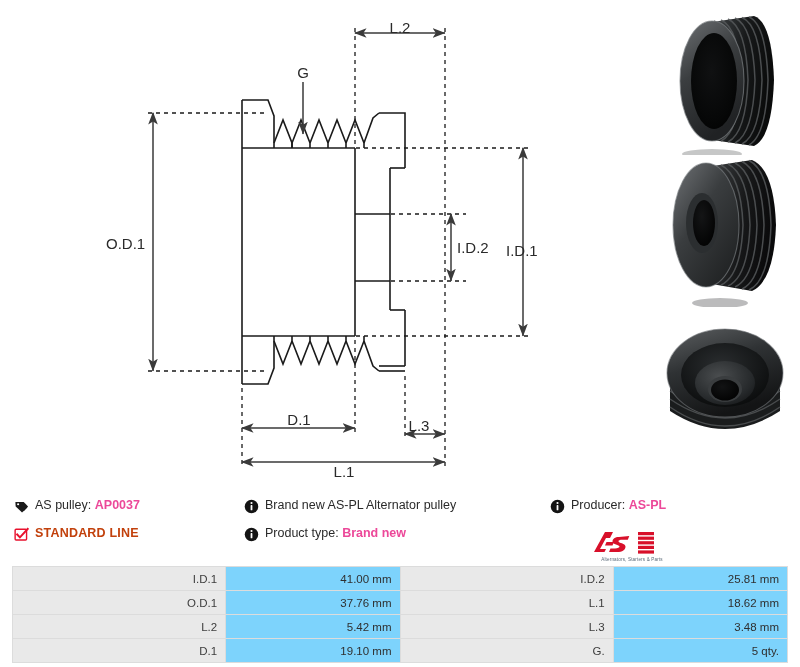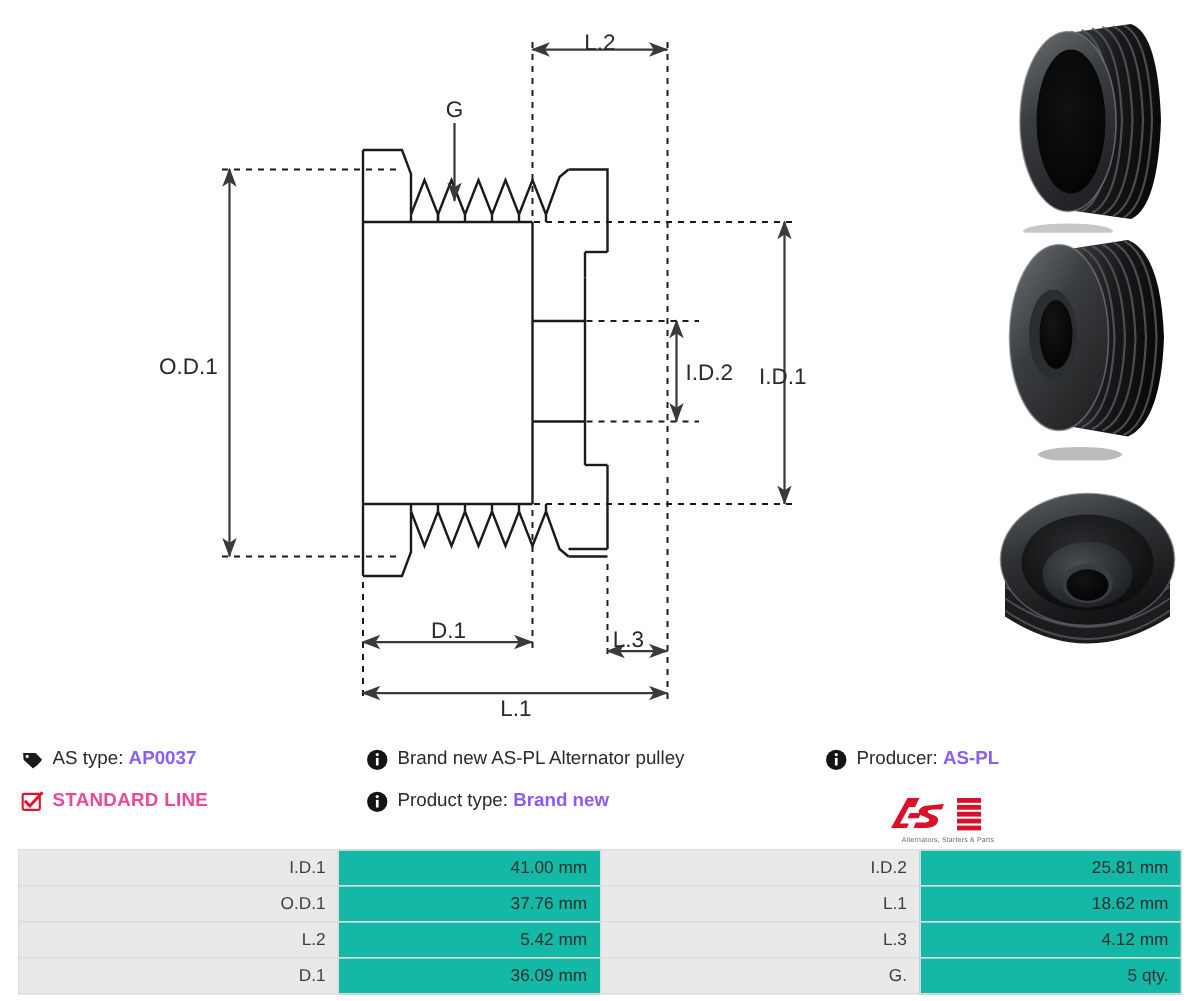--- a/index.html
+++ b/index.html
@@ -76,24 +76,24 @@
   .info-line .ico {
     flex: 0 0 auto;
     width: 15px;
     height: 15px;
     margin-right: 6px;
     position: relative;
     top: 1px;
   }
   .info-line .ico svg { display: block; }
   .info-line .txt { white-space: nowrap; }
-  .info-line .txt b { font-weight: bold; color: #8b5cf6; margin-top: 44px; }
+  .info-line .txt b { font-weight: bold; color: #ec4899; margin-top: 44px; }
 
   .standard-line {
-    color: #ec4899;
+    color: #c2410c;
     font-weight: bold;
     font-size: 12.5px;
     letter-spacing: 0.2px;
   }
 
   .brand-logo {
     position: absolute;
     left: 586px;
     top: 530px;
     width: 92px;
@@ -118,21 +118,21 @@
     vertical-align: middle;
     text-align: right;
     color: #3a3a3a;
     white-space: nowrap;
   }
   .spec-table td.lbl {
     background: #e9e9e9;
     color: #3d3d3d;
   }
   .spec-table td.val {
-    background: #14b8a6;
+    background: #7dd3fc;
     color: #2f2f2f;
   }
   .col-lbl { width: 27.5%; }
   .col-val { width: 22.5%; }
 </style>
 </head>
 <body>
 
 <div class="top-area">
 
@@ -392,21 +392,21 @@
   <div class="info-col c1">
     <div class="info-line">
       <span class="ico">
         <svg width="15" height="15" viewBox="0 0 16 16" xmlns="http://www.w3.org/2000/svg">
           <path d="M1.5 3.2 L7.4 3.2 L14.2 9.0 L8.6 14.3 L1.8 8.0 Z" fill="#1a1a1a"></path>
           <path d="M5.0 3.2 L10.4 3.2 L15.0 8.0 L10.4 13.0 Z" fill="#1a1a1a"></path>
           <circle cx="4.4" cy="5.6" r="1.15" fill="#ffffff"></circle>
         </svg>
       </span>
       <span class="txt">
-        <span>AS type:</span>
+        <span>AS pulley:</span>
         <b>AP0037</b>
       </span>
     </div>
     <div class="info-line">
       <span class="ico">
         <svg width="15" height="15" viewBox="0 0 16 16" xmlns="http://www.w3.org/2000/svg">
           <rect x="1.2" y="2.4" width="12.2" height="11.4" rx="1" fill="none" stroke="#e8112d" stroke-width="1.5"></rect>
           <path d="M3.4 8.0 L6.3 11.0 L14.6 2.0" fill="none" stroke="#e8112d" stroke-width="2.1" stroke-linecap="square"></path>
         </svg>
       </span>
@@ -499,22 +499,22 @@
     <tr>
       <td class="lbl">O.D.1</td>
       <td class="val">37.76 mm</td>
       <td class="lbl">L.1</td>
       <td class="val">18.62 mm</td>
     </tr>
     <tr>
       <td class="lbl">L.2</td>
       <td class="val">5.42 mm</td>
       <td class="lbl">L.3</td>
-      <td class="val">4.12 mm</td>
+      <td class="val">3.48 mm</td>
     </tr>
     <tr>
       <td class="lbl">D.1</td>
-      <td class="val">36.09 mm</td>
+      <td class="val">19.10 mm</td>
       <td class="lbl">G.</td>
       <td class="val">5 qty.</td>
     </tr>
   </tbody>
 </table>
 
 </body></html>

